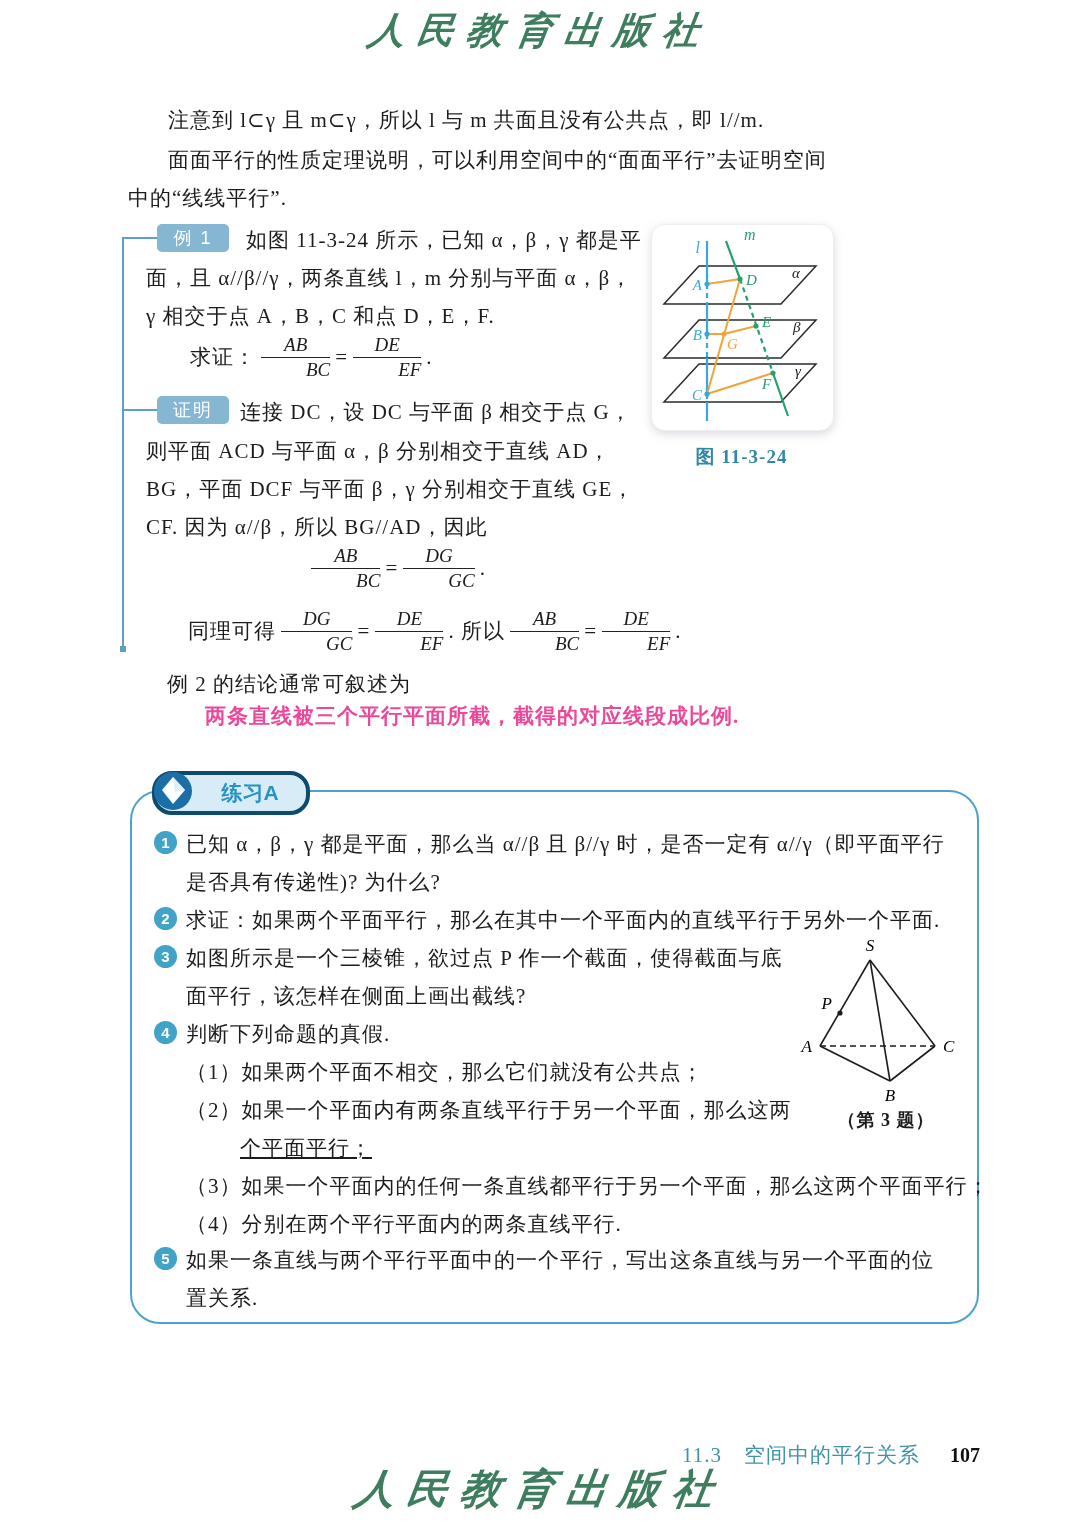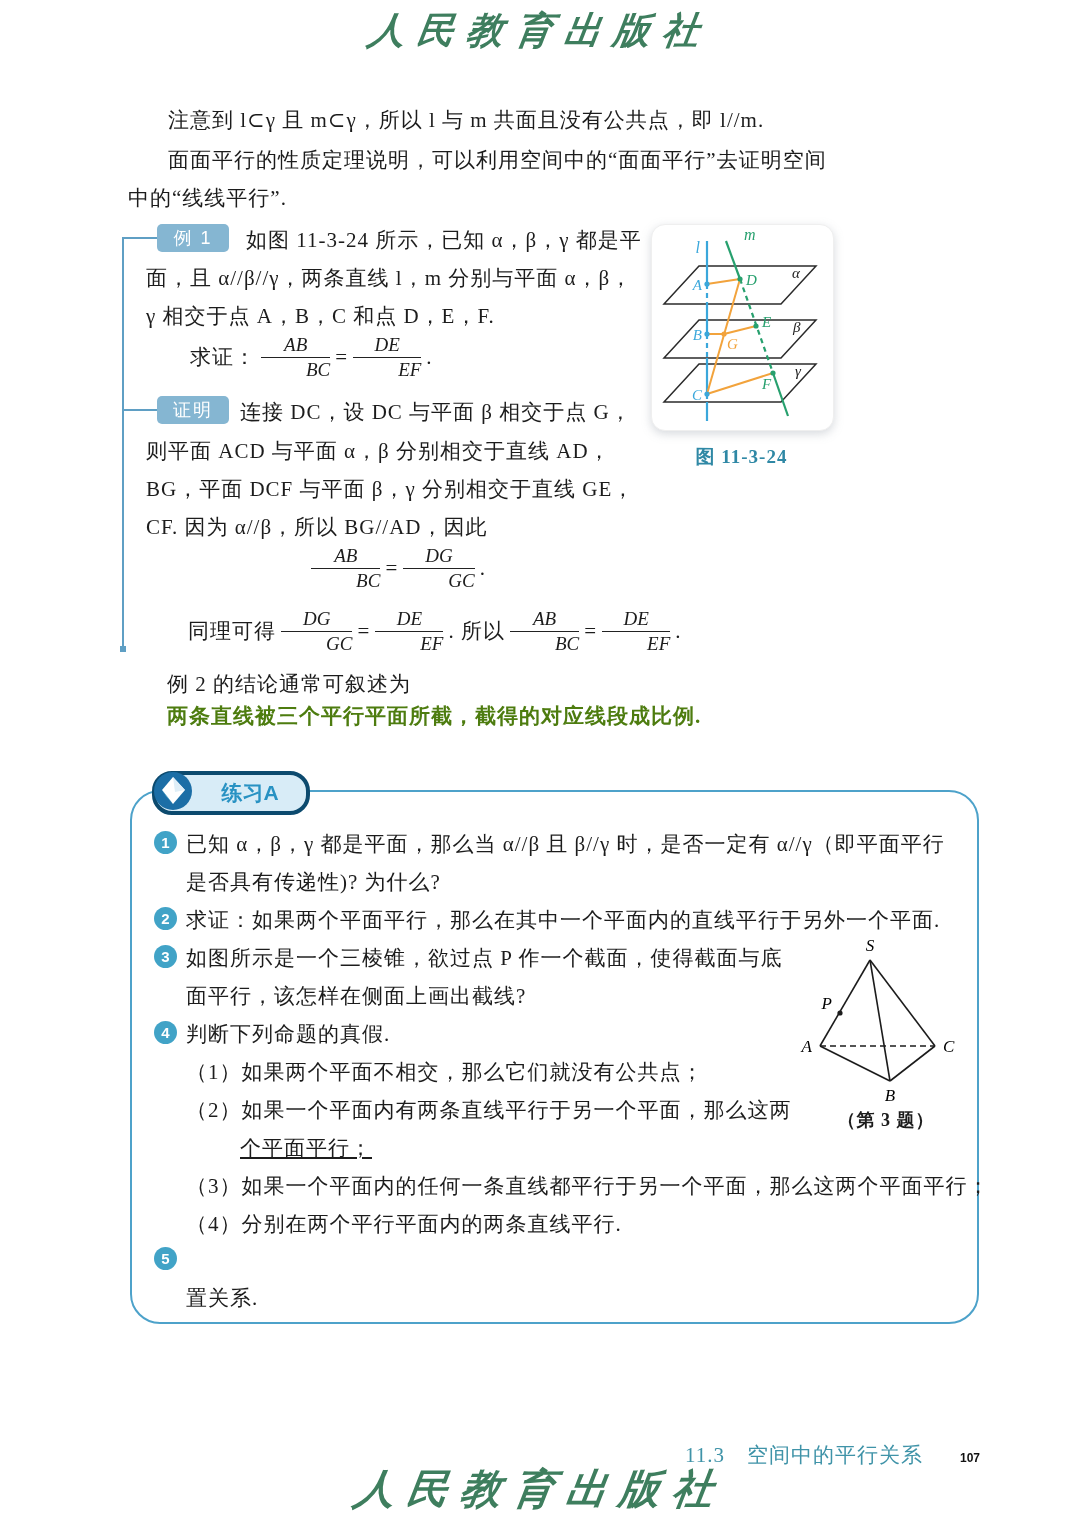--- a/index.html
+++ b/index.html
@@ -12,41 +12,41 @@
   .logo-bottom { top:1462px; font-size:41px; }
   .badge { position:absolute; width:72px; height:28px; background:#85b6d2; border-radius:5px;
            color:#fff; font-size:18px; line-height:28px; text-align:center; letter-spacing:2px;
            font-family:"Liberation Sans",sans-serif; }
   .vline { position:absolute; background:#5f9fc4; }
   .frow { position:absolute; display:flex; align-items:center; font-size:21px; letter-spacing:1px; }
   .frac { display:inline-block; text-align:center; font-style:italic; font-size:19px;
           line-height:1.15; margin:0 5px; letter-spacing:0; font-family:"Liberation Serif",serif; }
   .frac .fn { display:block; border-bottom:1.5px solid #222; padding:0 3px 1px; }
   .frac .fd { display:block; padding-top:1px;margin-left:45px; }
-  .blue-bold { color:#4d7c0f; font-weight:bold; }
+  .blue-bold { color:#ec4899; font-weight:bold;margin-left:38px; }
   .fig-card { position:absolute; left:651px; top:224px; width:181px; height:205px; background:#fff;
               border:1px solid #efefef; border-radius:14px; box-shadow:0 3px 10px rgba(140,150,160,.35); }
   .fig-caption { position:absolute; left:651px; top:444px; width:181px; text-align:center;
                  color:#2f88a5; font-weight:bold; font-size:19px; letter-spacing:1px; }
   .pr-box { position:absolute; left:130px; top:790px; width:845px; height:530px;
             border:2px solid #4da2ca; border-radius:30px; background:#fff; }
   .pr-pill { position:absolute; left:152px; top:771px; width:150px; height:36px; background:#d8ecf7;
              border:4px solid #0c4a6e; border-radius:20px; }
   .pr-pill-label { position:absolute; left:46px; top:4px; width:96px; text-align:center; color:#2892c3;
                    font-weight:bold; font-size:21px; font-family:"Liberation Sans",sans-serif; }
   .pr-icon { position:absolute; left:-4px; top:-5px; }
   .numc { position:absolute; width:23px; height:23px; border-radius:50%; background:#41a3c7;
           color:#fff; text-align:center; line-height:23px; font-size:15px; font-weight:bold;
           font-family:"Liberation Sans",sans-serif; letter-spacing:0; }
   .fig3-caption { position:absolute; left:796px; top:1108px; width:180px; text-align:center;
                   font-weight:bold; font-size:18px; letter-spacing:1px; }
   .footer { position:absolute; left:560px; top:1441px; width:420px; text-align:right; white-space:nowrap; }
   .footer-section { color:#3f93a8; font-size:21px; letter-spacing:1px; }
-  .footer-page { color:#111; font-size:12px; font-weight:bold; margin-left:33px;
-                 font-family:Liberation Sans, sans-serif; }
+  .footer-page { color:#111; font-size:20px; font-weight:bold; margin-left:26px;
+                 font-family:Liberation Serif, serif; }
   svg text { font-family:"Liberation Serif","DejaVu Serif",serif; }
 </style>
 </head>
 <body>
 
 <div class="page">
 
   <div class="logo logo-top">人民教育出版社</div>
 
   <div class="t" style="left:168px; top:106px;">注意到 l⊂γ 且 m⊂γ，所以 l 与 m 共面且没有公共点，即 l//m.</div>
@@ -203,20 +203,21 @@
 
   <div class="numc" style="left:154px; top:1021px;">4</div>
   <div class="t" style="left:186px; top:1020px;">判断下列命题的真假.</div>
   <div class="t" style="left:186px; top:1058px;">（1）如果两个平面不相交，那么它们就没有公共点；</div>
   <div class="t" style="left:186px; top:1096px;">（2）如果一个平面内有两条直线平行于另一个平面，那么这两</div>
   <div class="t" style="left:240px; top:1134px;text-decoration:underline;">个平面平行；</div>
   <div class="t" style="left:186px; top:1172px;">（3）如果一个平面内的任何一条直线都平行于另一个平面，那么这两个平面平行；</div>
   <div class="t" style="left:186px; top:1210px;">（4）分别在两个平行平面内的两条直线平行.</div>
 
   <div class="numc" style="left:154px; top:1247px;">5</div>
+  <div class="t" style="left:186px; top:1246px;">如果一条直线与两个平行平面中的一个平行，写出这条直线与另一个平面的位</div>
   <div class="t" style="left:186px; top:1284px;">置关系.</div>
 
   <svg style="position:absolute; left:796px; top:936px;" width="180" height="172" viewBox="0 0 180 172">
     <line x1="74" y1="24" x2="24" y2="110" stroke="#1c1c1c" stroke-width="1.6"></line>
     <line x1="74" y1="24" x2="139" y2="110" stroke="#1c1c1c" stroke-width="1.6"></line>
     <line x1="74" y1="24" x2="94" y2="145" stroke="#1c1c1c" stroke-width="1.6"></line>
     <line x1="24" y1="110" x2="94" y2="145" stroke="#1c1c1c" stroke-width="1.6"></line>
     <line x1="94" y1="145" x2="139" y2="110" stroke="#1c1c1c" stroke-width="1.6"></line>
     <line x1="24" y1="110" x2="139" y2="110" stroke="#1c1c1c" stroke-width="1.4" stroke-dasharray="6,4"></line>
     <circle cx="44" cy="77" r="2.6" fill="#1c1c1c"></circle>

